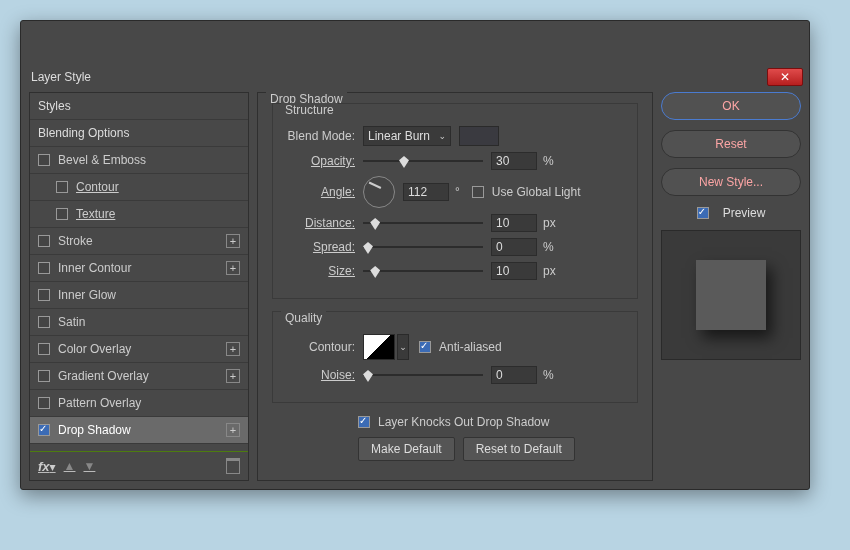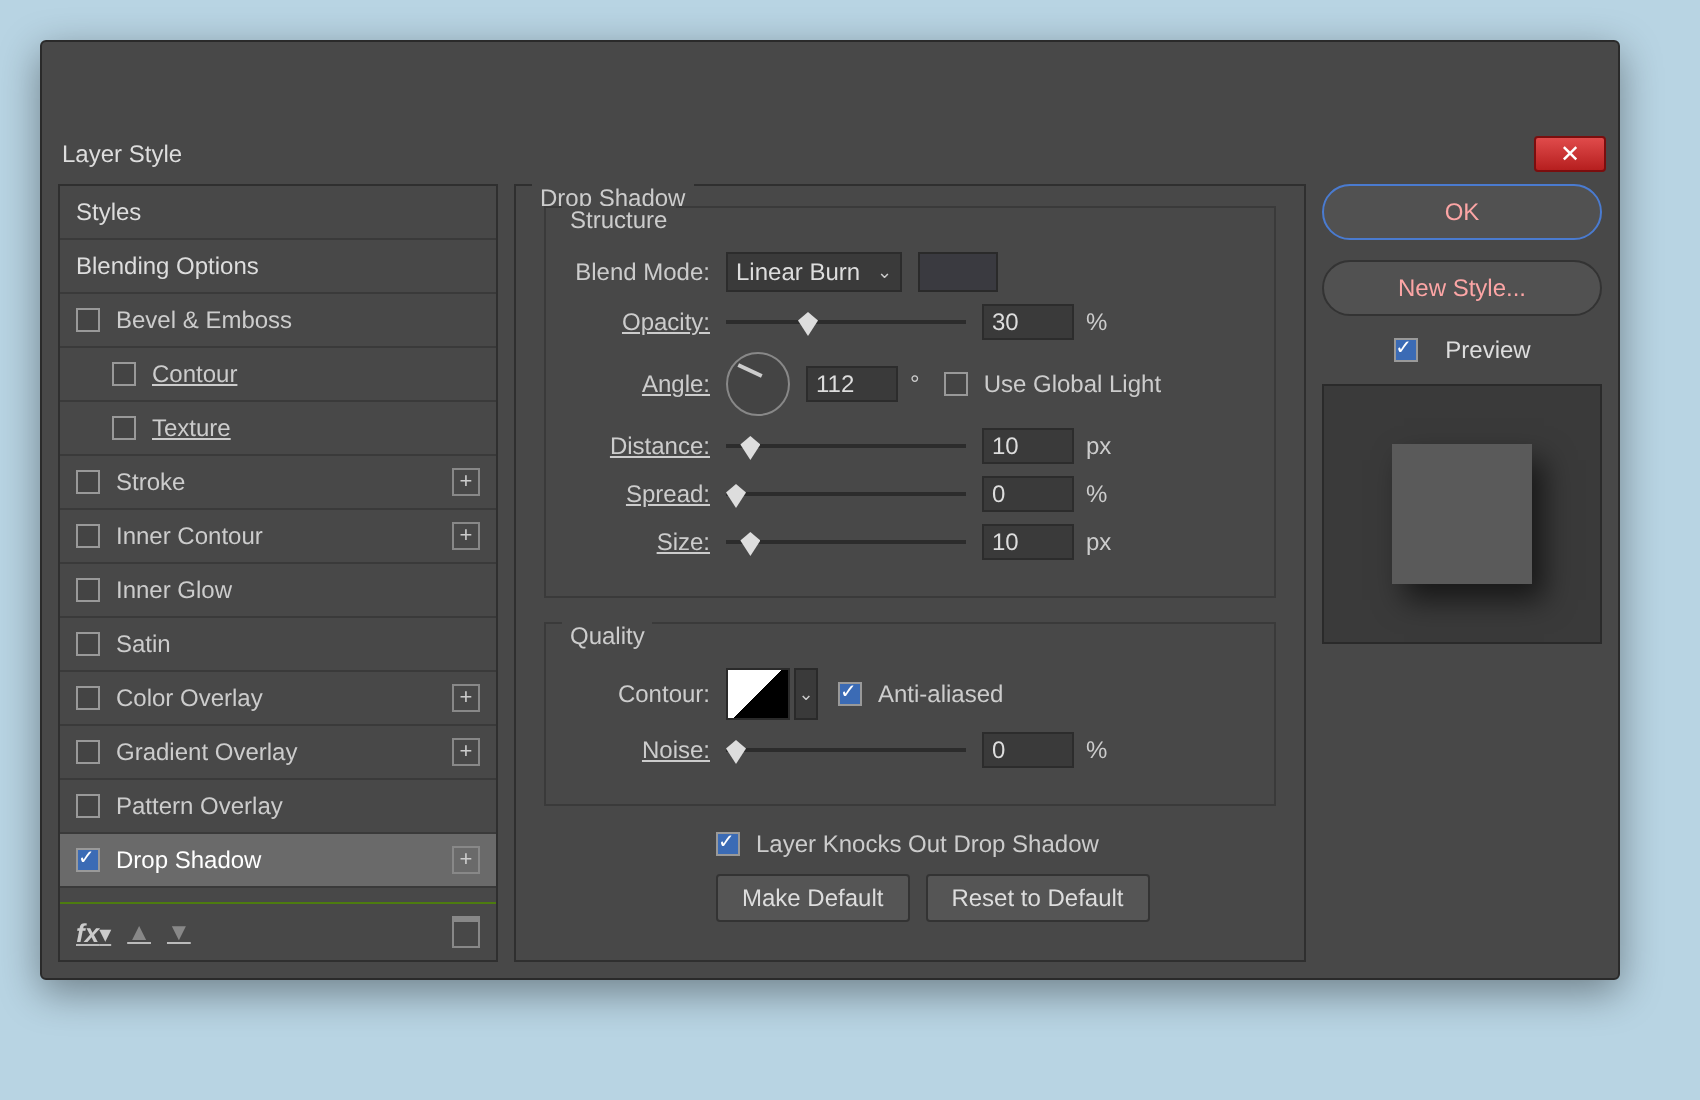--- a/index.html
+++ b/index.html
@@ -243,20 +243,21 @@
         <span>Layer Knocks Out Drop Shadow</span>
       </div>
       <div class="btnrow">
         <div class="btn">Make Default</div>
         <div class="btn">Reset to Default</div>
       </div>
     </div>
 
     <div class="right">
       <div class="rbtn primary">OK</div>
+      <div class="rbtn">Reset</div>
       <div class="rbtn">New Style...</div>
       <div class="preview-chk">
         <span class="chk on"></span>
         <span>Preview</span>
       </div>
       <div class="preview-box">
         <div class="preview-sq"></div>
       </div>
     </div>
   </div>

